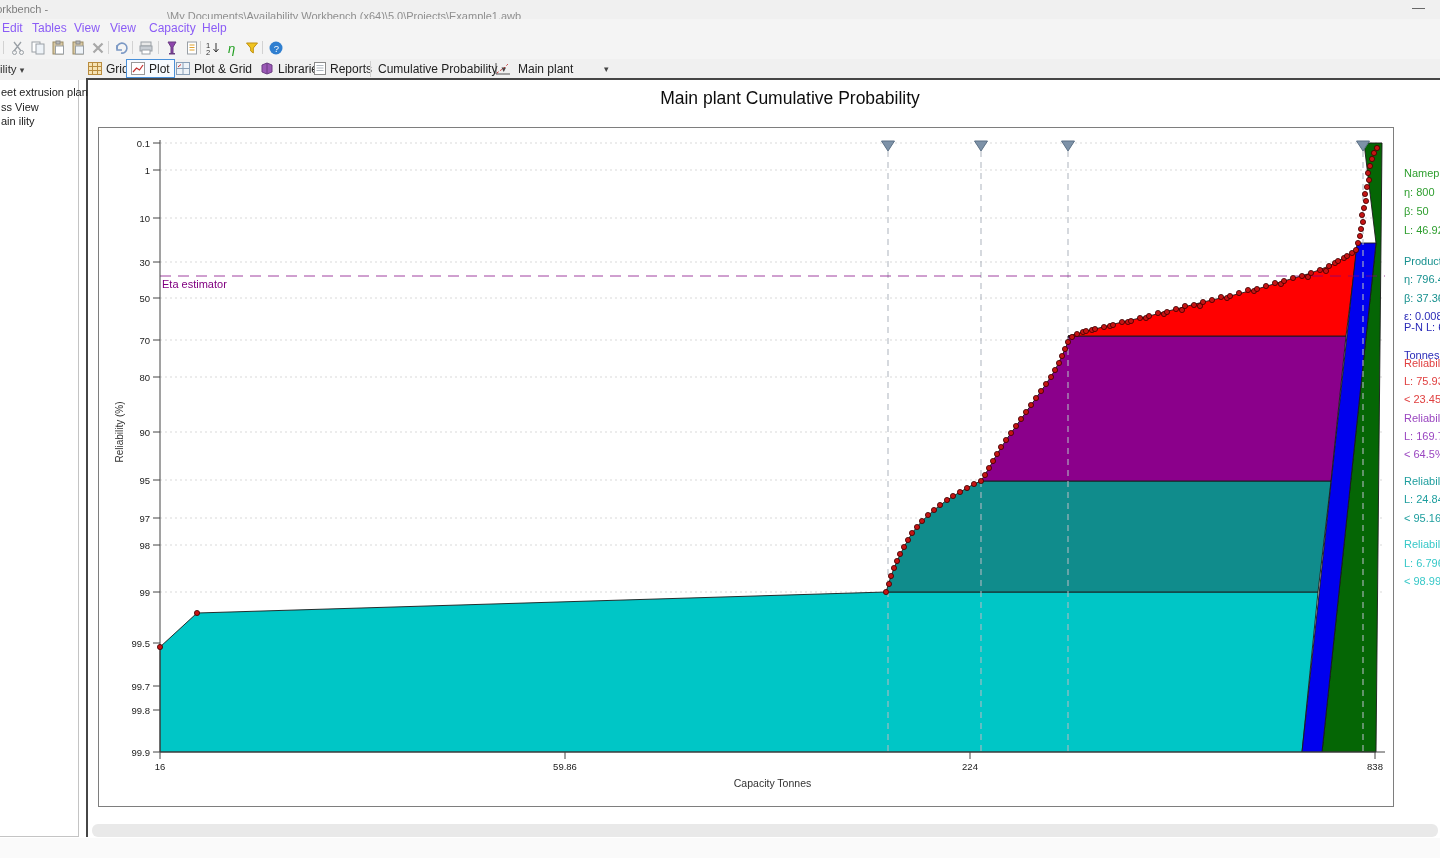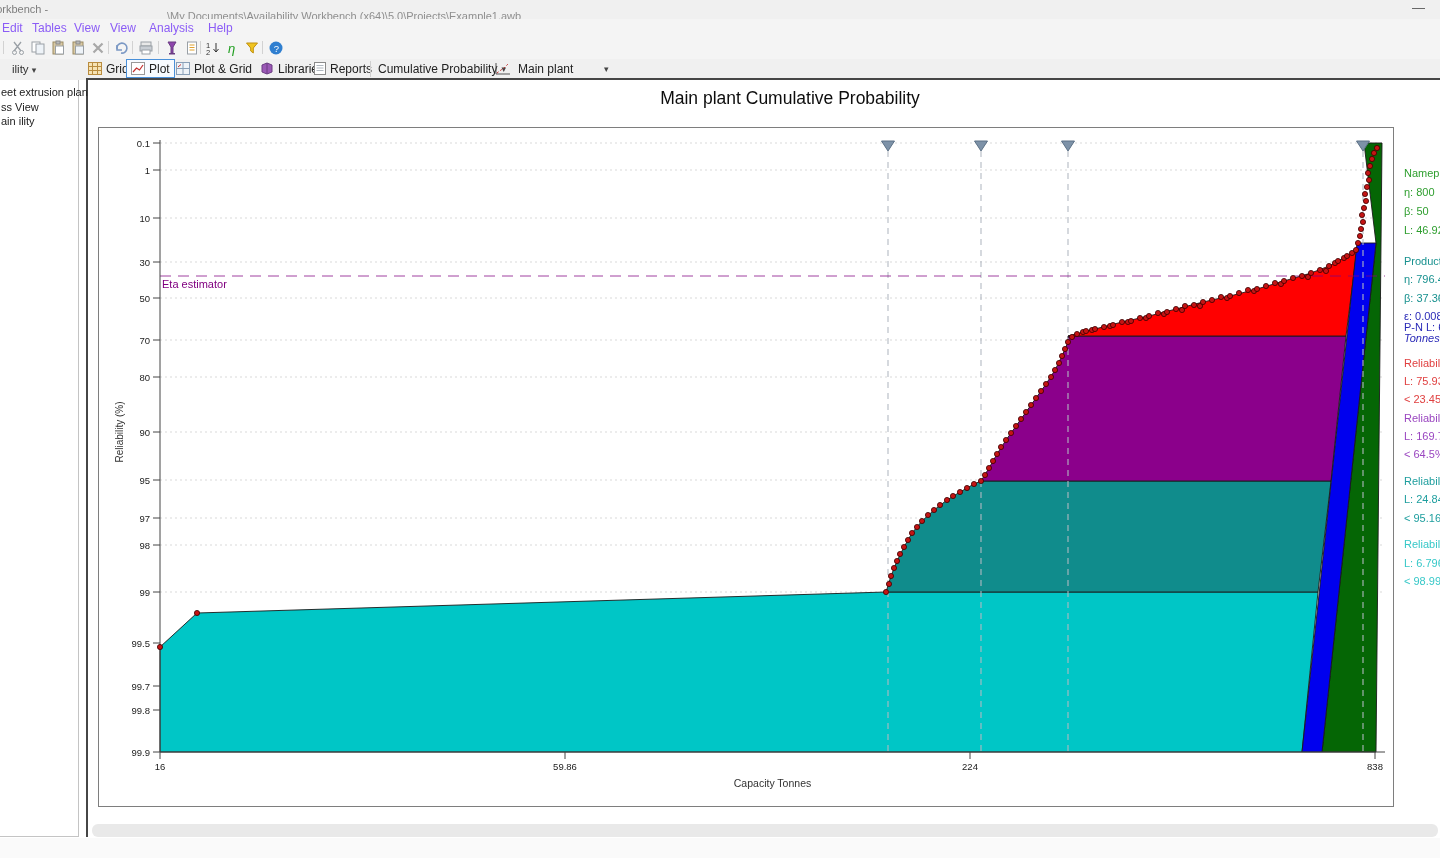--- a/index.html
+++ b/index.html
@@ -12,21 +12,21 @@
   .tb-min{position:absolute;left:1412px;top:0px;color:#555;font-size:13px}
   
   .menubar{position:absolute;left:0;top:19px;width:1440px;height:19px;background:#f4f4f4;font-size:12px;color:#8b5cf6}
   .menu-item{position:absolute;top:2px;white-space:nowrap}
   
   .toolbar{position:absolute;left:0;top:38px;width:1440px;height:21px;background:#f4f4f4;border-bottom:1px solid #e3e3e3}
   .tb-icon{position:absolute;top:2px;width:16px;height:16px}
   .tb-sep{position:absolute;top:3px;width:1px;height:13px;background:#d2d2d2}
   
   .tabstrip{position:absolute;left:0;top:59px;width:1440px;height:21px;background:#f0f0f0;font-size:12px;color:#222}
-  .pane-header{position:absolute;left:12px;top:4px;font-size:11.5px;color:#333;white-space:nowrap}
+  .pane-header{position:absolute;left:0px;top:4px;font-size:11.5px;color:#333;white-space:nowrap}
   .tab{position:absolute;top:1px;height:17px;display:flex;align-items:center;gap:4px;white-space:nowrap;cursor:default}
   .tab-selected{border:1px solid #4a90d9;background:#f7fbff;padding:0 4px;top:0px}
   .caret{font-size:9px;color:#444}
   .strip-sep{position:absolute;top:2px;width:1px;height:16px;background:#cfcfcf}
   .dark-h{position:absolute;left:86px;top:78px;width:1354px;height:2px;background:#464646}
   .dark-v{position:absolute;left:86px;top:80px;width:2px;height:757px;background:#464646}
   
   .sidebar{position:absolute;left:0;top:80px;width:78px;height:756px;background:#fff;border-right:1px solid #c4c4c4;border-bottom:1px solid #c4c4c4}
   .side-item{position:absolute;left:1px;font-size:11px;color:#222;white-space:nowrap}
   
@@ -53,22 +53,22 @@
   <span class="tb-title">Workbench -</span>
   <span class="tb-path">\My Documents\Availability Workbench (x64)\5.0\Projects\Example1.awb</span>
   <span class="tb-min">—</span>
 </div>
 
 <div class="menubar">
   <span class="menu-item" style="left:2px">Edit</span>
   <span class="menu-item" style="left:32px">Tables</span>
   <span class="menu-item" style="left:74px">View</span>
   <span class="menu-item" style="left:110px">View</span>
-  <span class="menu-item" style="left:149px">Analysis</span>
-  <span class="menu-item" style="left:208px">Help</span>
+  <span class="menu-item" style="left:149px">Capacity</span>
+  <span class="menu-item" style="left:202px">Help</span>
 </div>
 
 <div class="toolbar">
   <span class="tb-sep" style="left:3px"></span>
   <span class="tb-icon" style="left:10px">
     <svg width="16" height="16">
         <path d="M4 2 L11 11 M11 2 L4 11" stroke="#9aa0a6" stroke-width="1.3" fill="none"></path>
         <circle cx="4.5" cy="12.5" r="2" fill="none" stroke="#9aa0a6"></circle>
         <circle cx="11.5" cy="12.5" r="2" fill="none" stroke="#9aa0a6"></circle>
       </svg></span>
@@ -405,21 +405,21 @@
 <div class="legend">
     <div style="top: 167px; color: rgb(46, 158, 46);">Nameplate</div>
     <div style="top: 186px; color: rgb(46, 158, 46);">η: 800</div>
     <div style="top: 205px; color: rgb(46, 158, 46);">β: 50</div>
     <div style="top: 224px; color: rgb(46, 158, 46);">L: 46.92 T</div>
     <div style="top: 255px; color: rgb(24, 145, 143);">Production</div>
     <div style="top: 273px; color: rgb(24, 145, 143);">η: 796.4</div>
     <div style="top: 292px; color: rgb(24, 145, 143);">β: 37.36</div>
     <div style="top: 310px; color: rgb(42, 42, 184);">ε: 0.0084</div>
     <div style="top: 321px; color: rgb(42, 42, 184);">P-N L: 6.</div>
-    <div style="top: 332px; color: rgb(42, 42, 184); font-style: italic;">Tonnes</div>
+    <div style="top: 349px; color: rgb(42, 42, 184);">Tonnes</div>
     <div style="top: 357px; color: rgb(224, 64, 64);">Reliability</div>
     <div style="top: 375px; color: rgb(224, 64, 64);">L: 75.93 T</div>
     <div style="top: 393px; color: rgb(224, 64, 64);">&lt; 23.45%</div>
     <div style="top: 412px; color: rgb(154, 70, 192);">Reliability</div>
     <div style="top: 430px; color: rgb(154, 70, 192);">L: 169.7 T</div>
     <div style="top: 448px; color: rgb(154, 70, 192);">&lt; 64.5%</div>
     <div style="top: 475px; color: rgb(30, 158, 158);">Reliability</div>
     <div style="top: 493px; color: rgb(30, 158, 158);">L: 24.84 T</div>
     <div style="top: 512px; color: rgb(30, 158, 158);">&lt; 95.16%</div>
     <div style="top: 538px; color: rgb(54, 200, 200);">Reliability</div>

